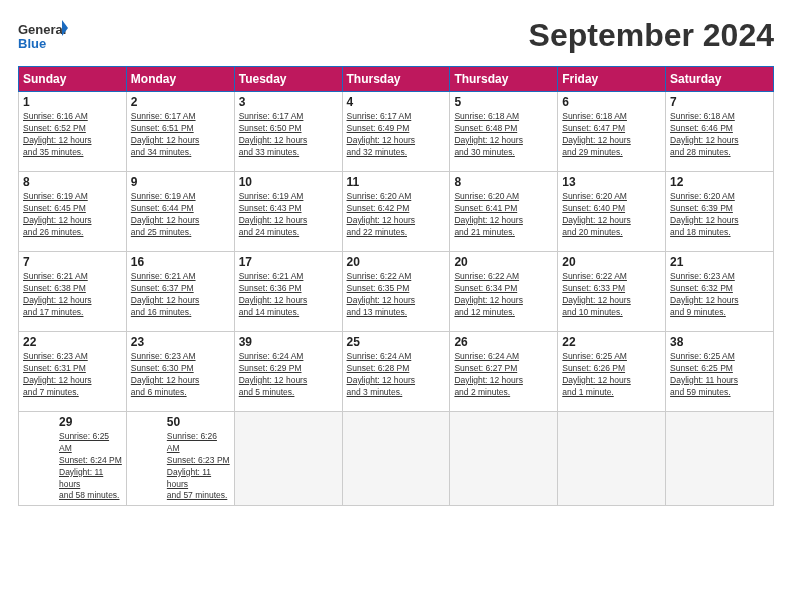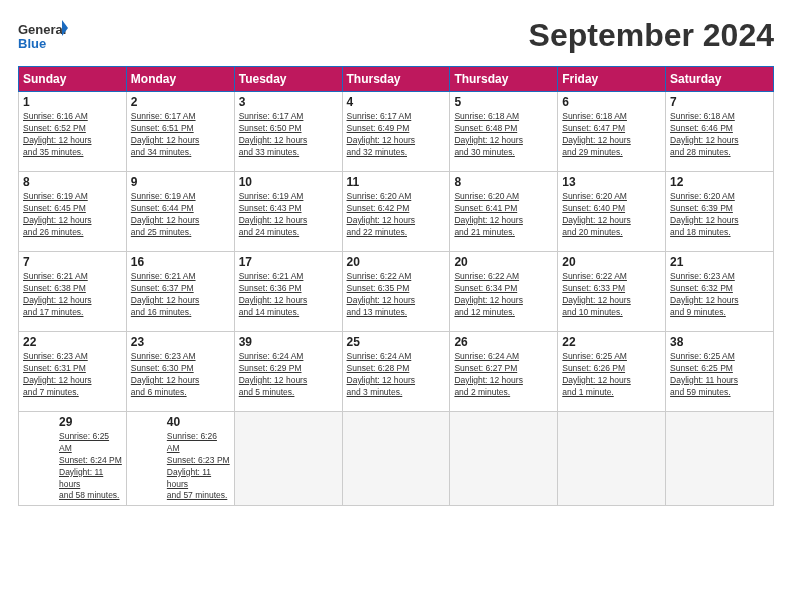--- a/index.html
+++ b/index.html
@@ -229,21 +229,21 @@
             <span class="day-num">38</span>
             <div class="day-info">Sunrise: 6:25 AM<br>Sunset: 6:25 PM<br>Daylight: 11 hours<br>and 59 minutes.</div>
           </td>
         </tr>
         <tr class="last-row">
           <td>
             <span class="day-num">29</span>
             <div class="day-info">Sunrise: 6:25 AM<br>Sunset: 6:24 PM<br>Daylight: 11 hours<br>and 58 minutes.</div>
           </td>
           <td>
-            <span class="day-num">40</span>
+            <span class="day-num">50</span>
             <div class="day-info">Sunrise: 6:26 AM<br>Sunset: 6:23 PM<br>Daylight: 11 hours<br>and 57 minutes.</div>
           </td>
           <td class="empty"></td>
           <td class="empty"></td>
           <td class="empty"></td>
           <td class="empty"></td>
           <td class="empty"></td>
         </tr>
       </tbody>
   </table>

